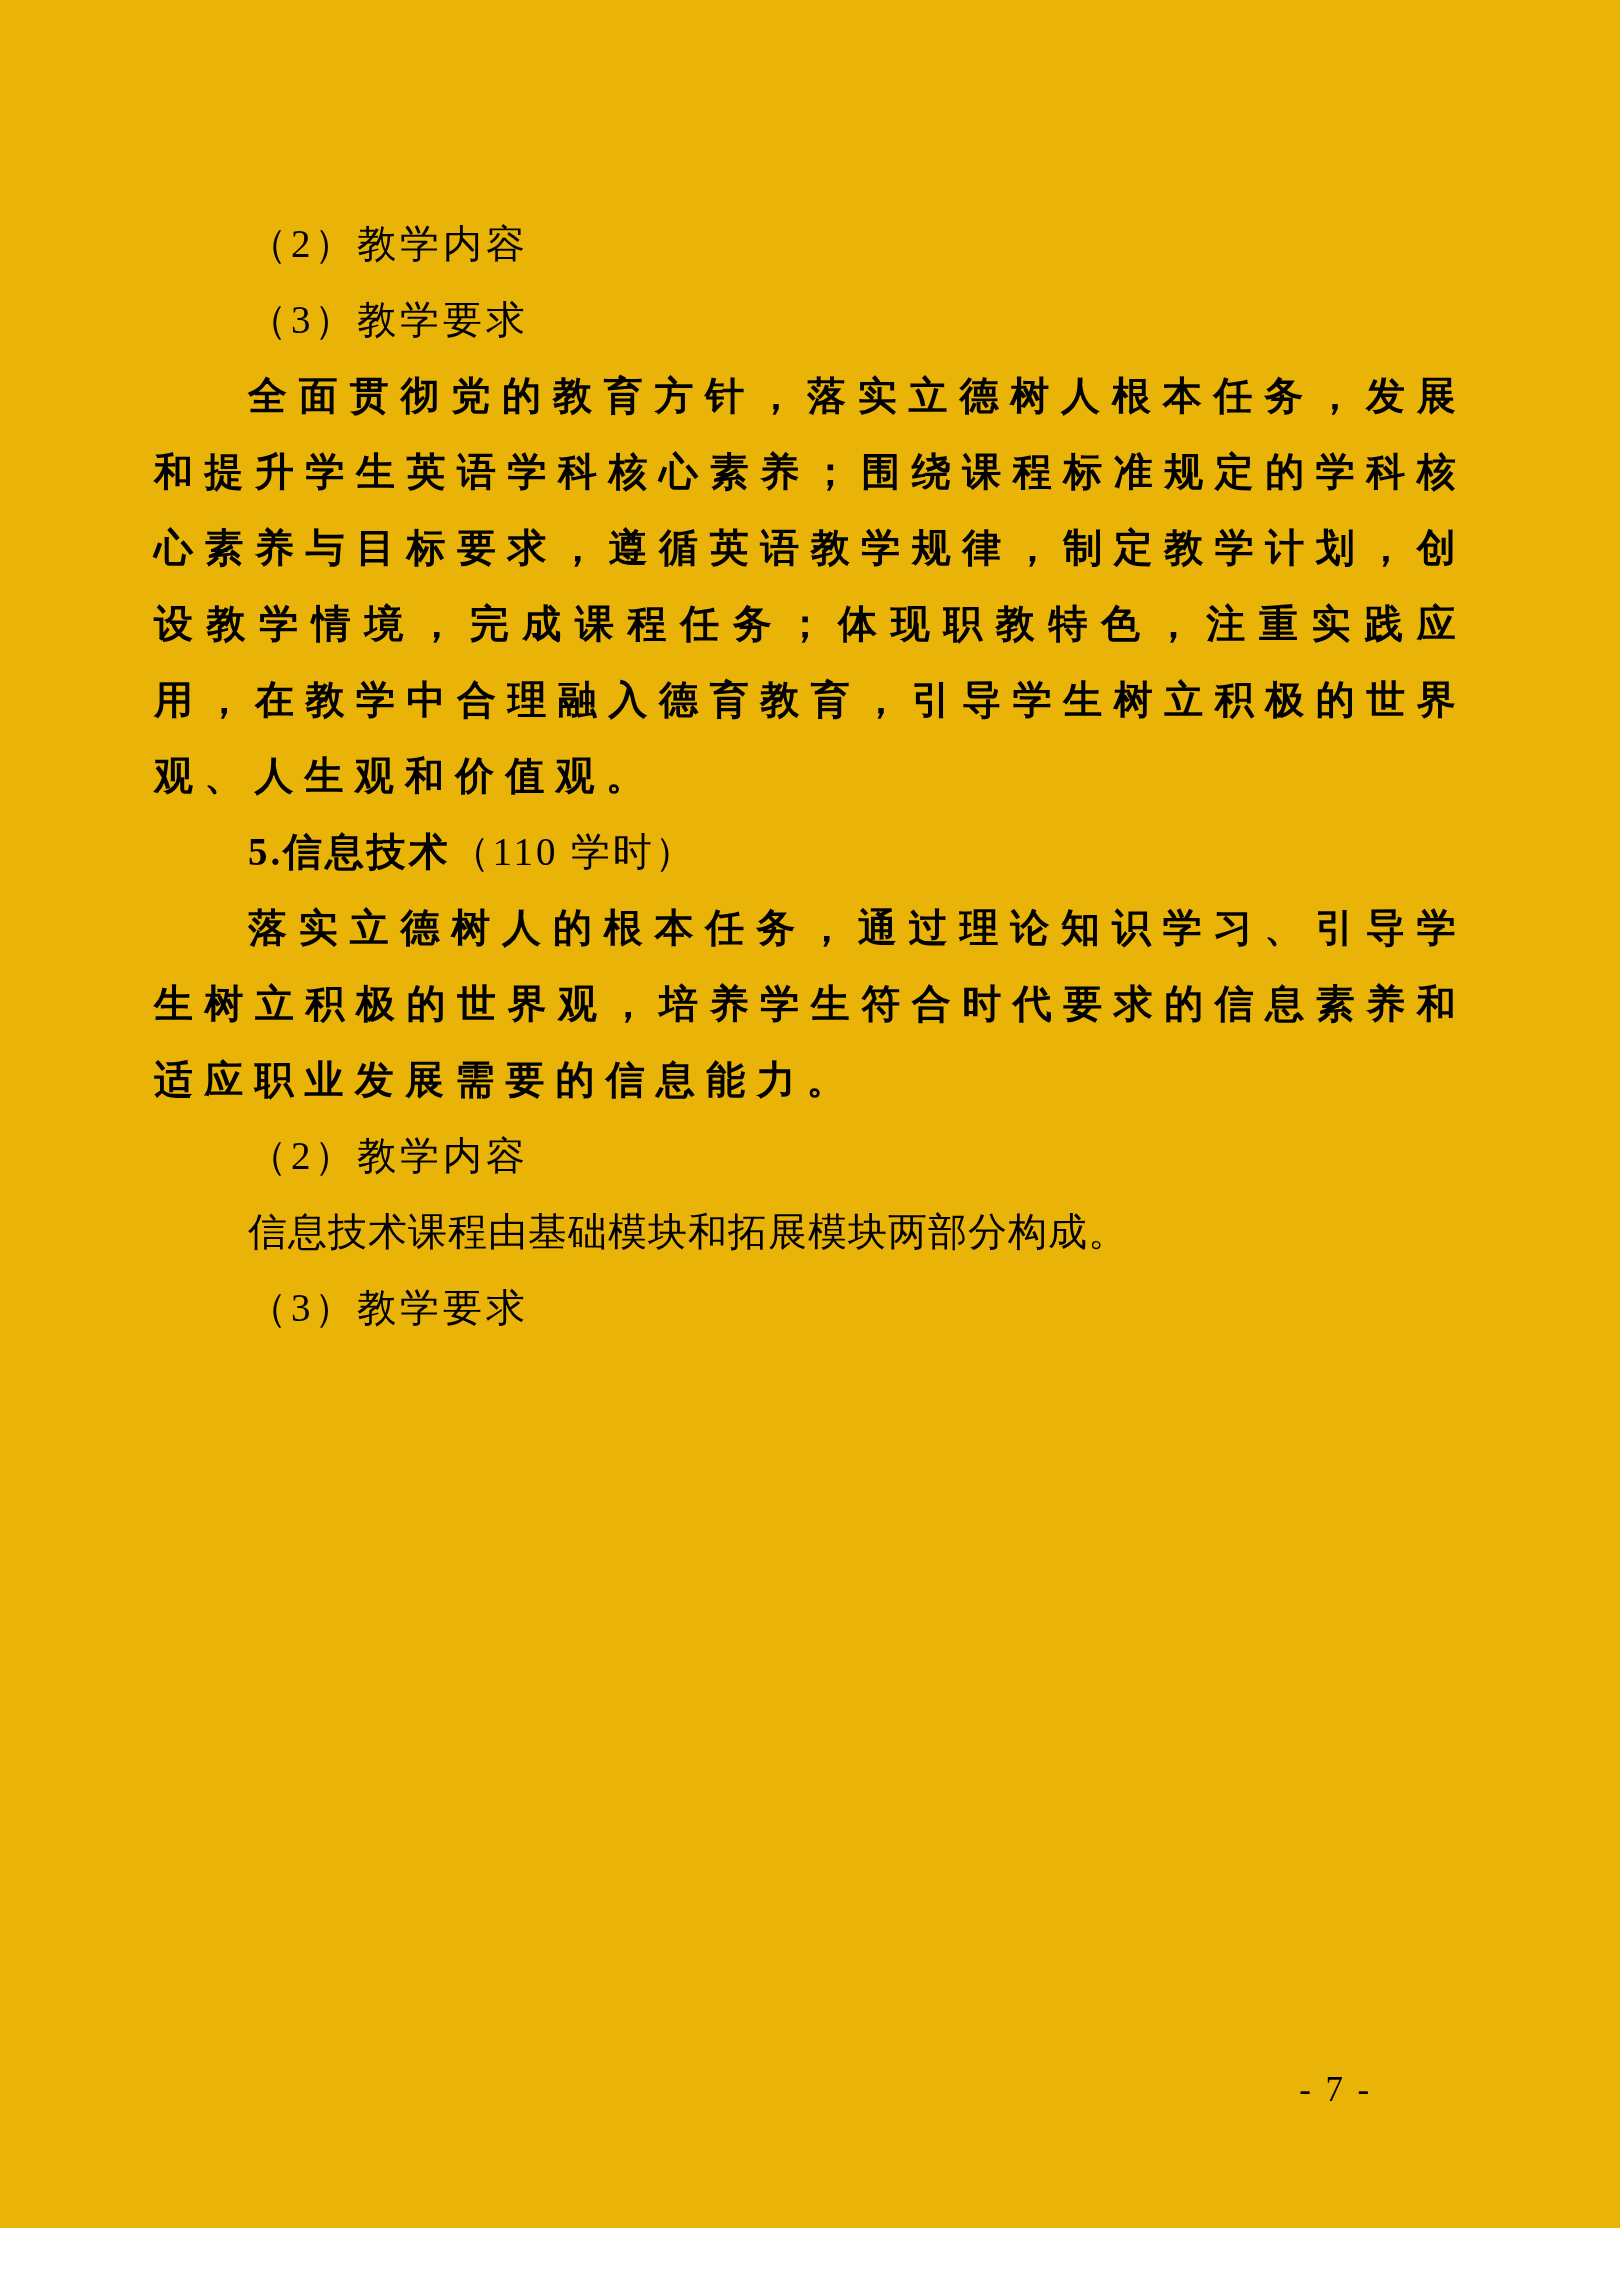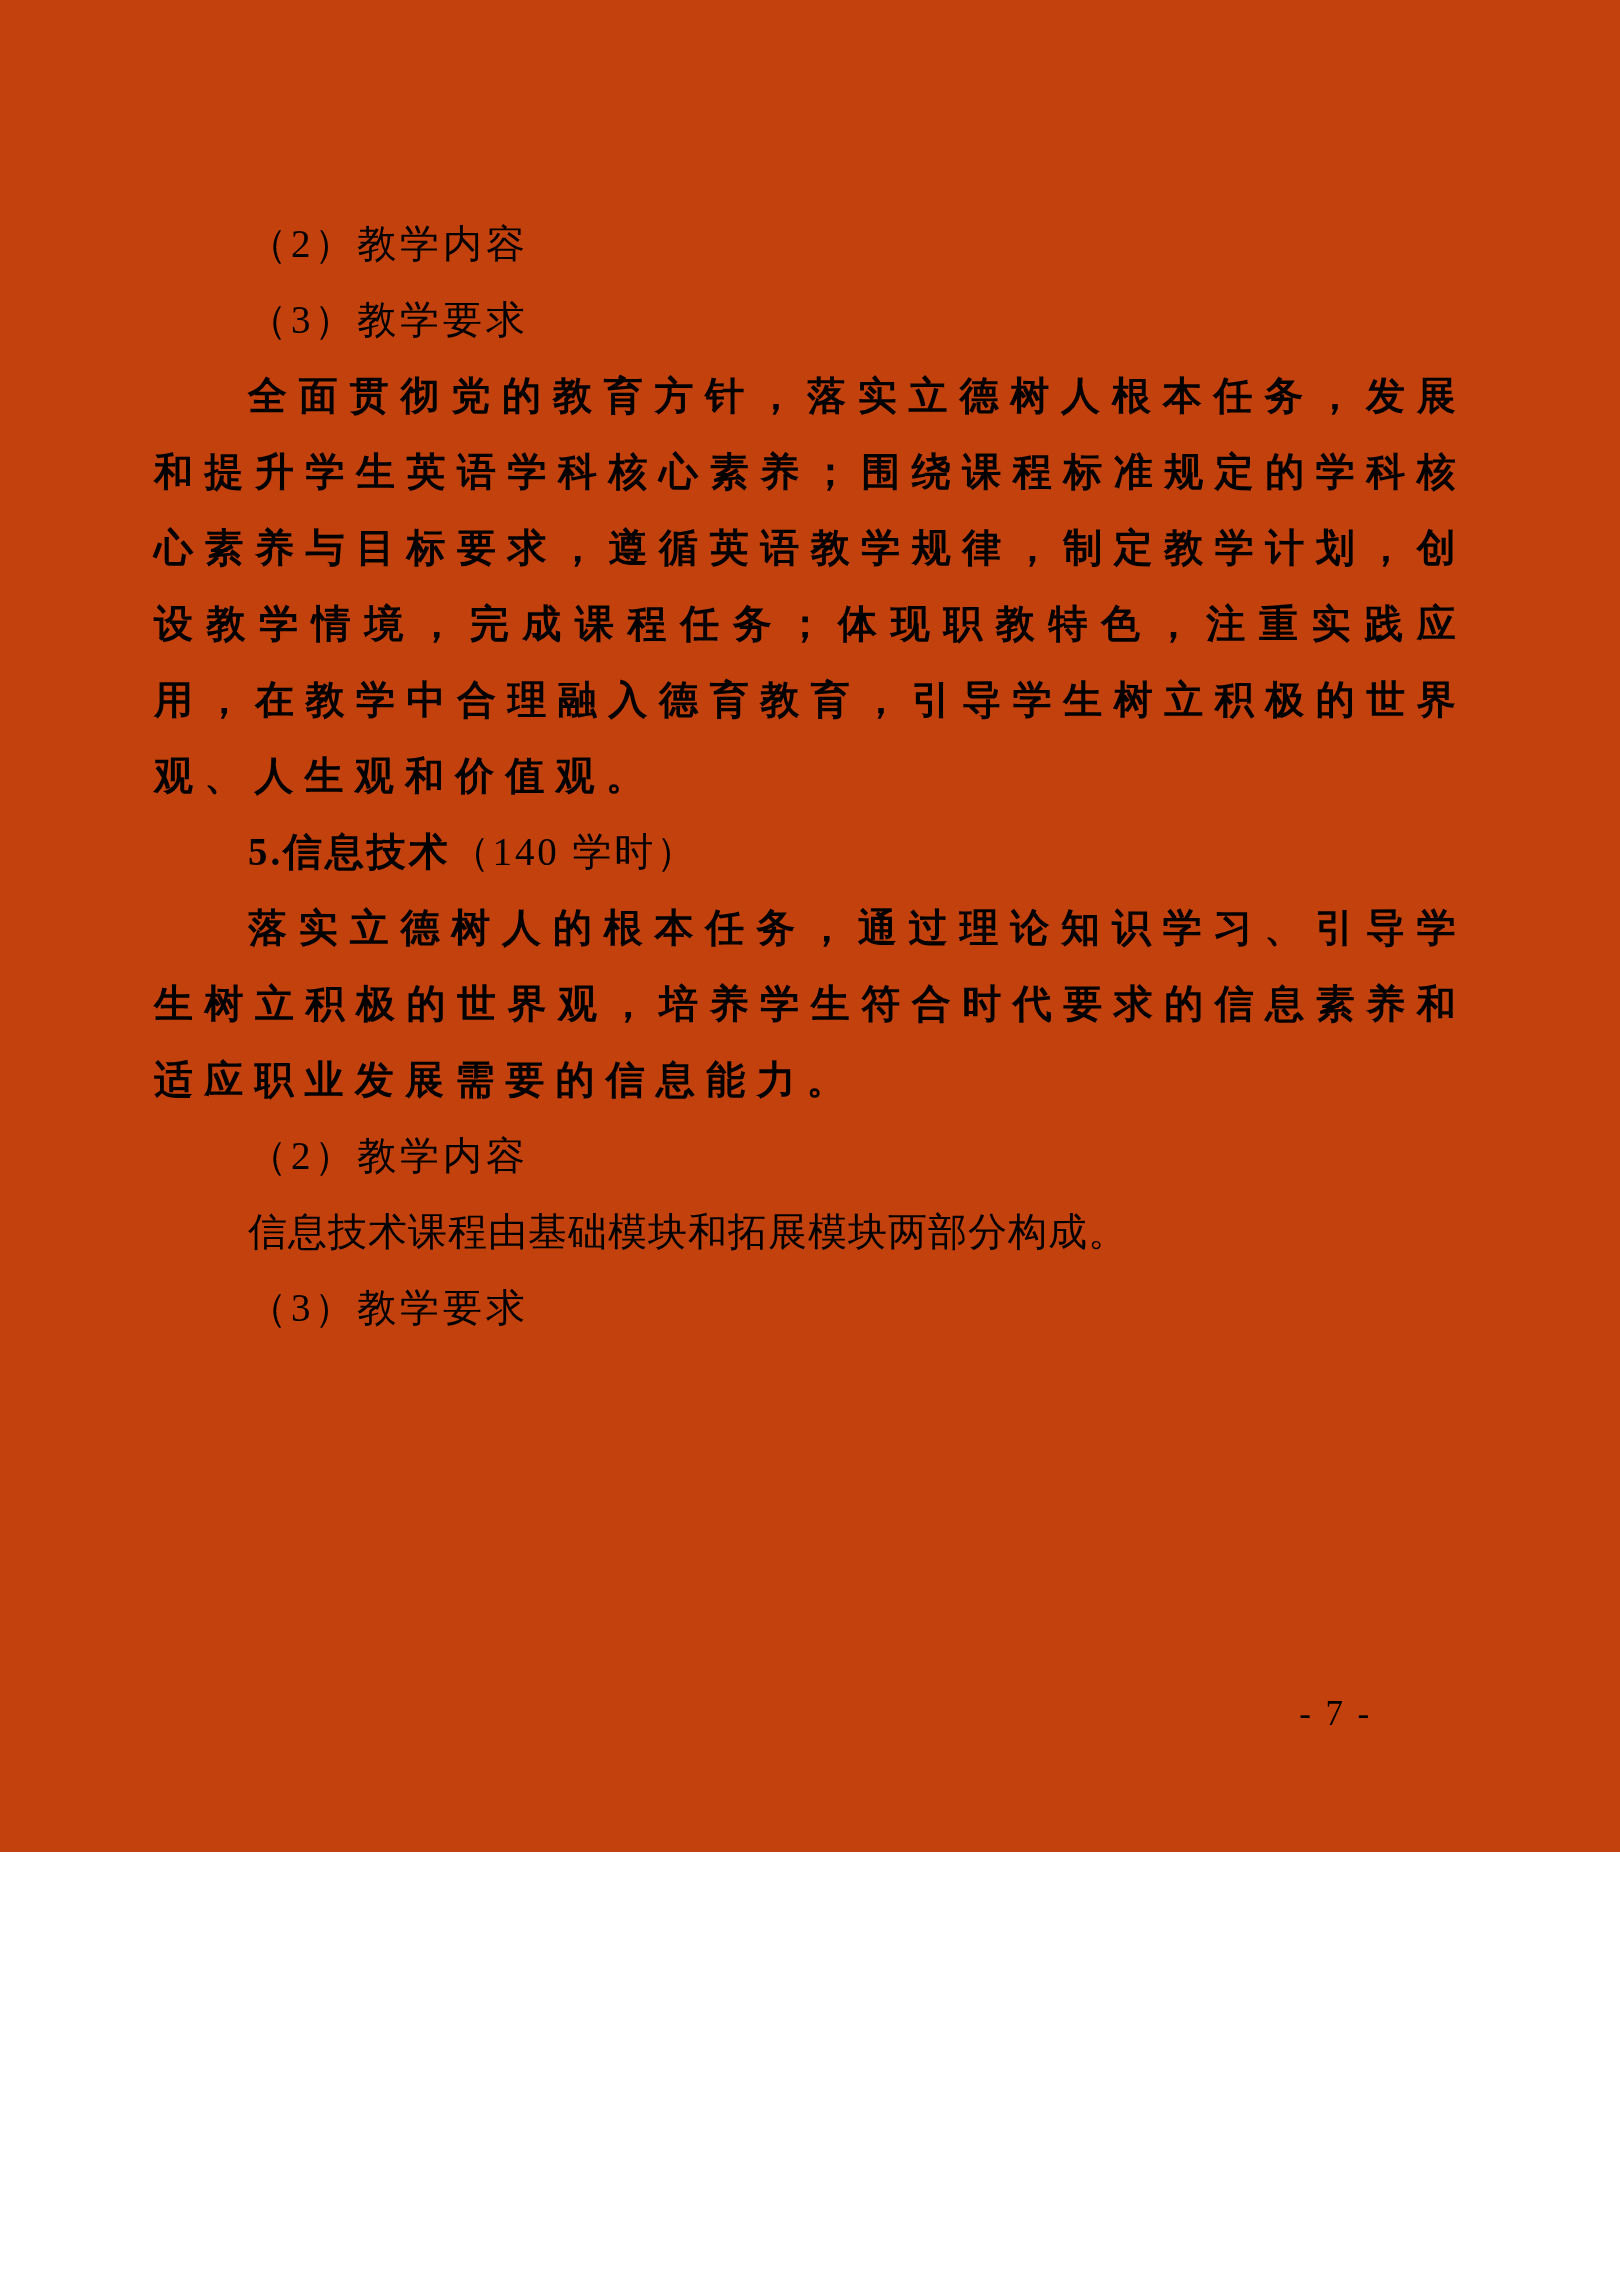--- a/index.html
+++ b/index.html
@@ -5,22 +5,22 @@
   * { margin: 0; padding: 0; box-sizing: border-box; }
   html, body { background: #ffffff; }
   body {
     width: 1620px;
     height: 2292px;
     font-family: "Liberation Serif", "DejaVu Serif", serif;
   }
   .page {
     position: relative;
     width: 1620px;
-    height: 1852px;
-    background: #c2410c;
+    height: 2228px;
+    background: #eab308;
     color: #000000;
     overflow: hidden;
   }
   .content {
     position: absolute;
     left: 154px;
     top: 206px;
     width: 1313px;
   }
   .content p {
@@ -66,21 +66,21 @@
   }
 </style>
 </head>
 <body>
 
 <div class="page">
   <main class="content">
       <p class="subheading">（2）教学内容</p>
       <p class="subheading">（3）教学要求</p>
       <p class="para">全面贯彻党的教育方针，落实立德树人根本任务，发展和提升学生英语学科核心素养；围绕课程标准规定的学科核心素养与目标要求，遵循英语教学规律，制定教学计划，创设教学情境，完成课程任务；体现职教特色，注重实践应用，在教学中合理融入德育教育，引导学生树立积极的世界观、人生观和价值观。</p>
-      <p class="course-title"><b>5.信息技术</b><span>（140 学时）</span></p>
+      <p class="course-title"><b>5.信息技术</b><span>（110 学时）</span></p>
       <p class="para">落实立德树人的根本任务，通过理论知识学习、引导学生树立积极的世界观，培养学生符合时代要求的信息素养和适应职业发展需要的信息能力。</p>
       <p class="subheading">（2）教学内容</p>
       <p class="line">信息技术课程由基础模块和拓展模块两部分构成。</p>
       <p class="subheading">（3）教学要求</p>
     </main>
   <div class="footer">- 7 -</div>
 </div>
 
 
 </body></html>

